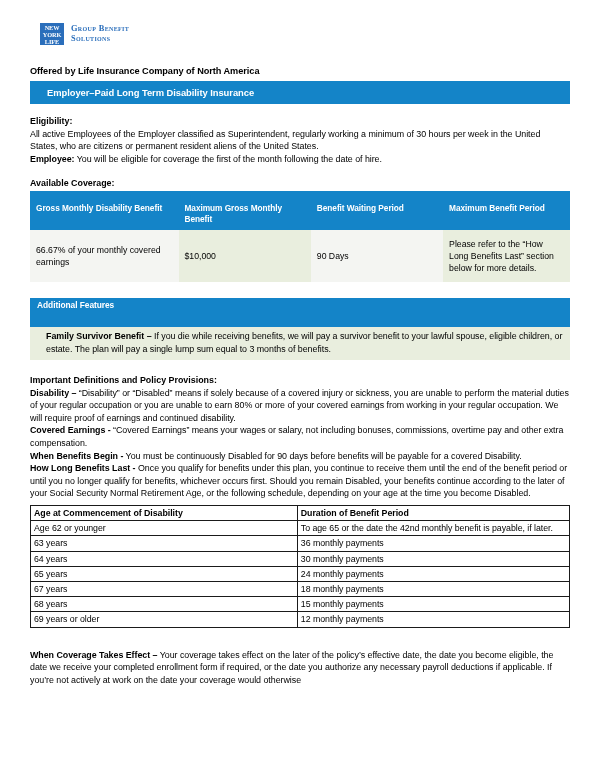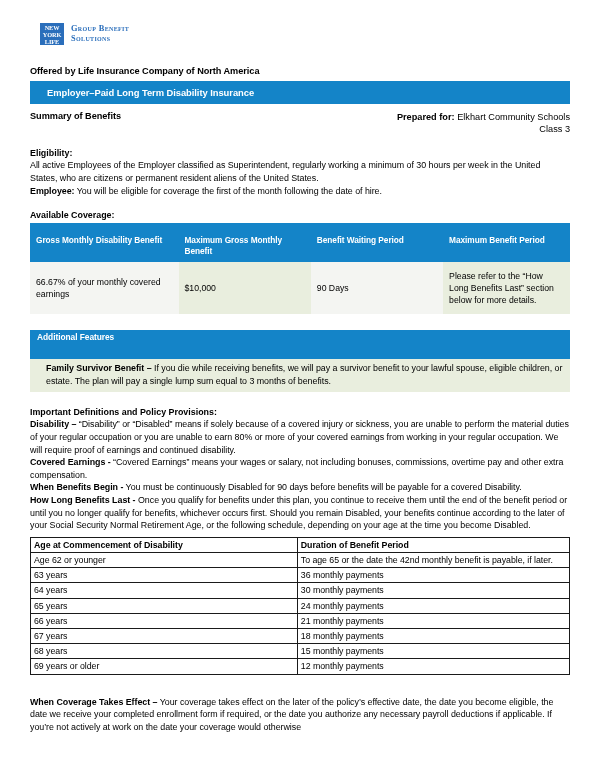--- a/index.html
+++ b/index.html
@@ -199,27 +199,20 @@
     <div class="logo-text">
       <div>Group Benefit</div>
       <div>Solutions</div>
     </div>
   </div>
 
   <div class="offered-by">Offered by Life Insurance Company of North America</div>
 
   <div class="blue-bar title-bar">Employer–Paid Long Term Disability Insurance</div>
 
-  <div class="summary-row">
-    <div class="summary-left">Summary of Benefits</div>
-    <div class="summary-right">
-      <div><b>Prepared for:</b> <span>Elkhart Community Schools</span></div>
-      <div>Class 3</div>
-    </div>
-  </div>
 
   <div class="eligibility-block">
     <div class="heading">Eligibility:</div>
     <div class="body-text">All active Employees of the Employer classified as Superintendent, regularly working a minimum of 30 hours per week in the United States, who are citizens or permanent resident aliens of the United States.</div>
     <div class="body-text"><b>Employee:</b><span> You will be eligible for coverage the first of the month following the date of hire.</span></div>
   </div>
 
   <div class="avail-label">Available Coverage:</div>
   <table class="coverage">
     <colgroup>
@@ -279,24 +272,20 @@
       </tr>
       <tr>
         <td>64 years</td>
         <td>30 monthly payments</td>
       </tr>
       <tr>
         <td>65 years</td>
         <td>24 monthly payments</td>
       </tr>
       <tr>
-        <td>66 years</td>
-        <td>21 monthly payments</td>
-      </tr>
-      <tr>
         <td>67 years</td>
         <td>18 monthly payments</td>
       </tr>
       <tr>
         <td>68 years</td>
         <td>15 monthly payments</td>
       </tr>
       <tr>
         <td>69 years or older</td>
         <td>12 monthly payments</td>

